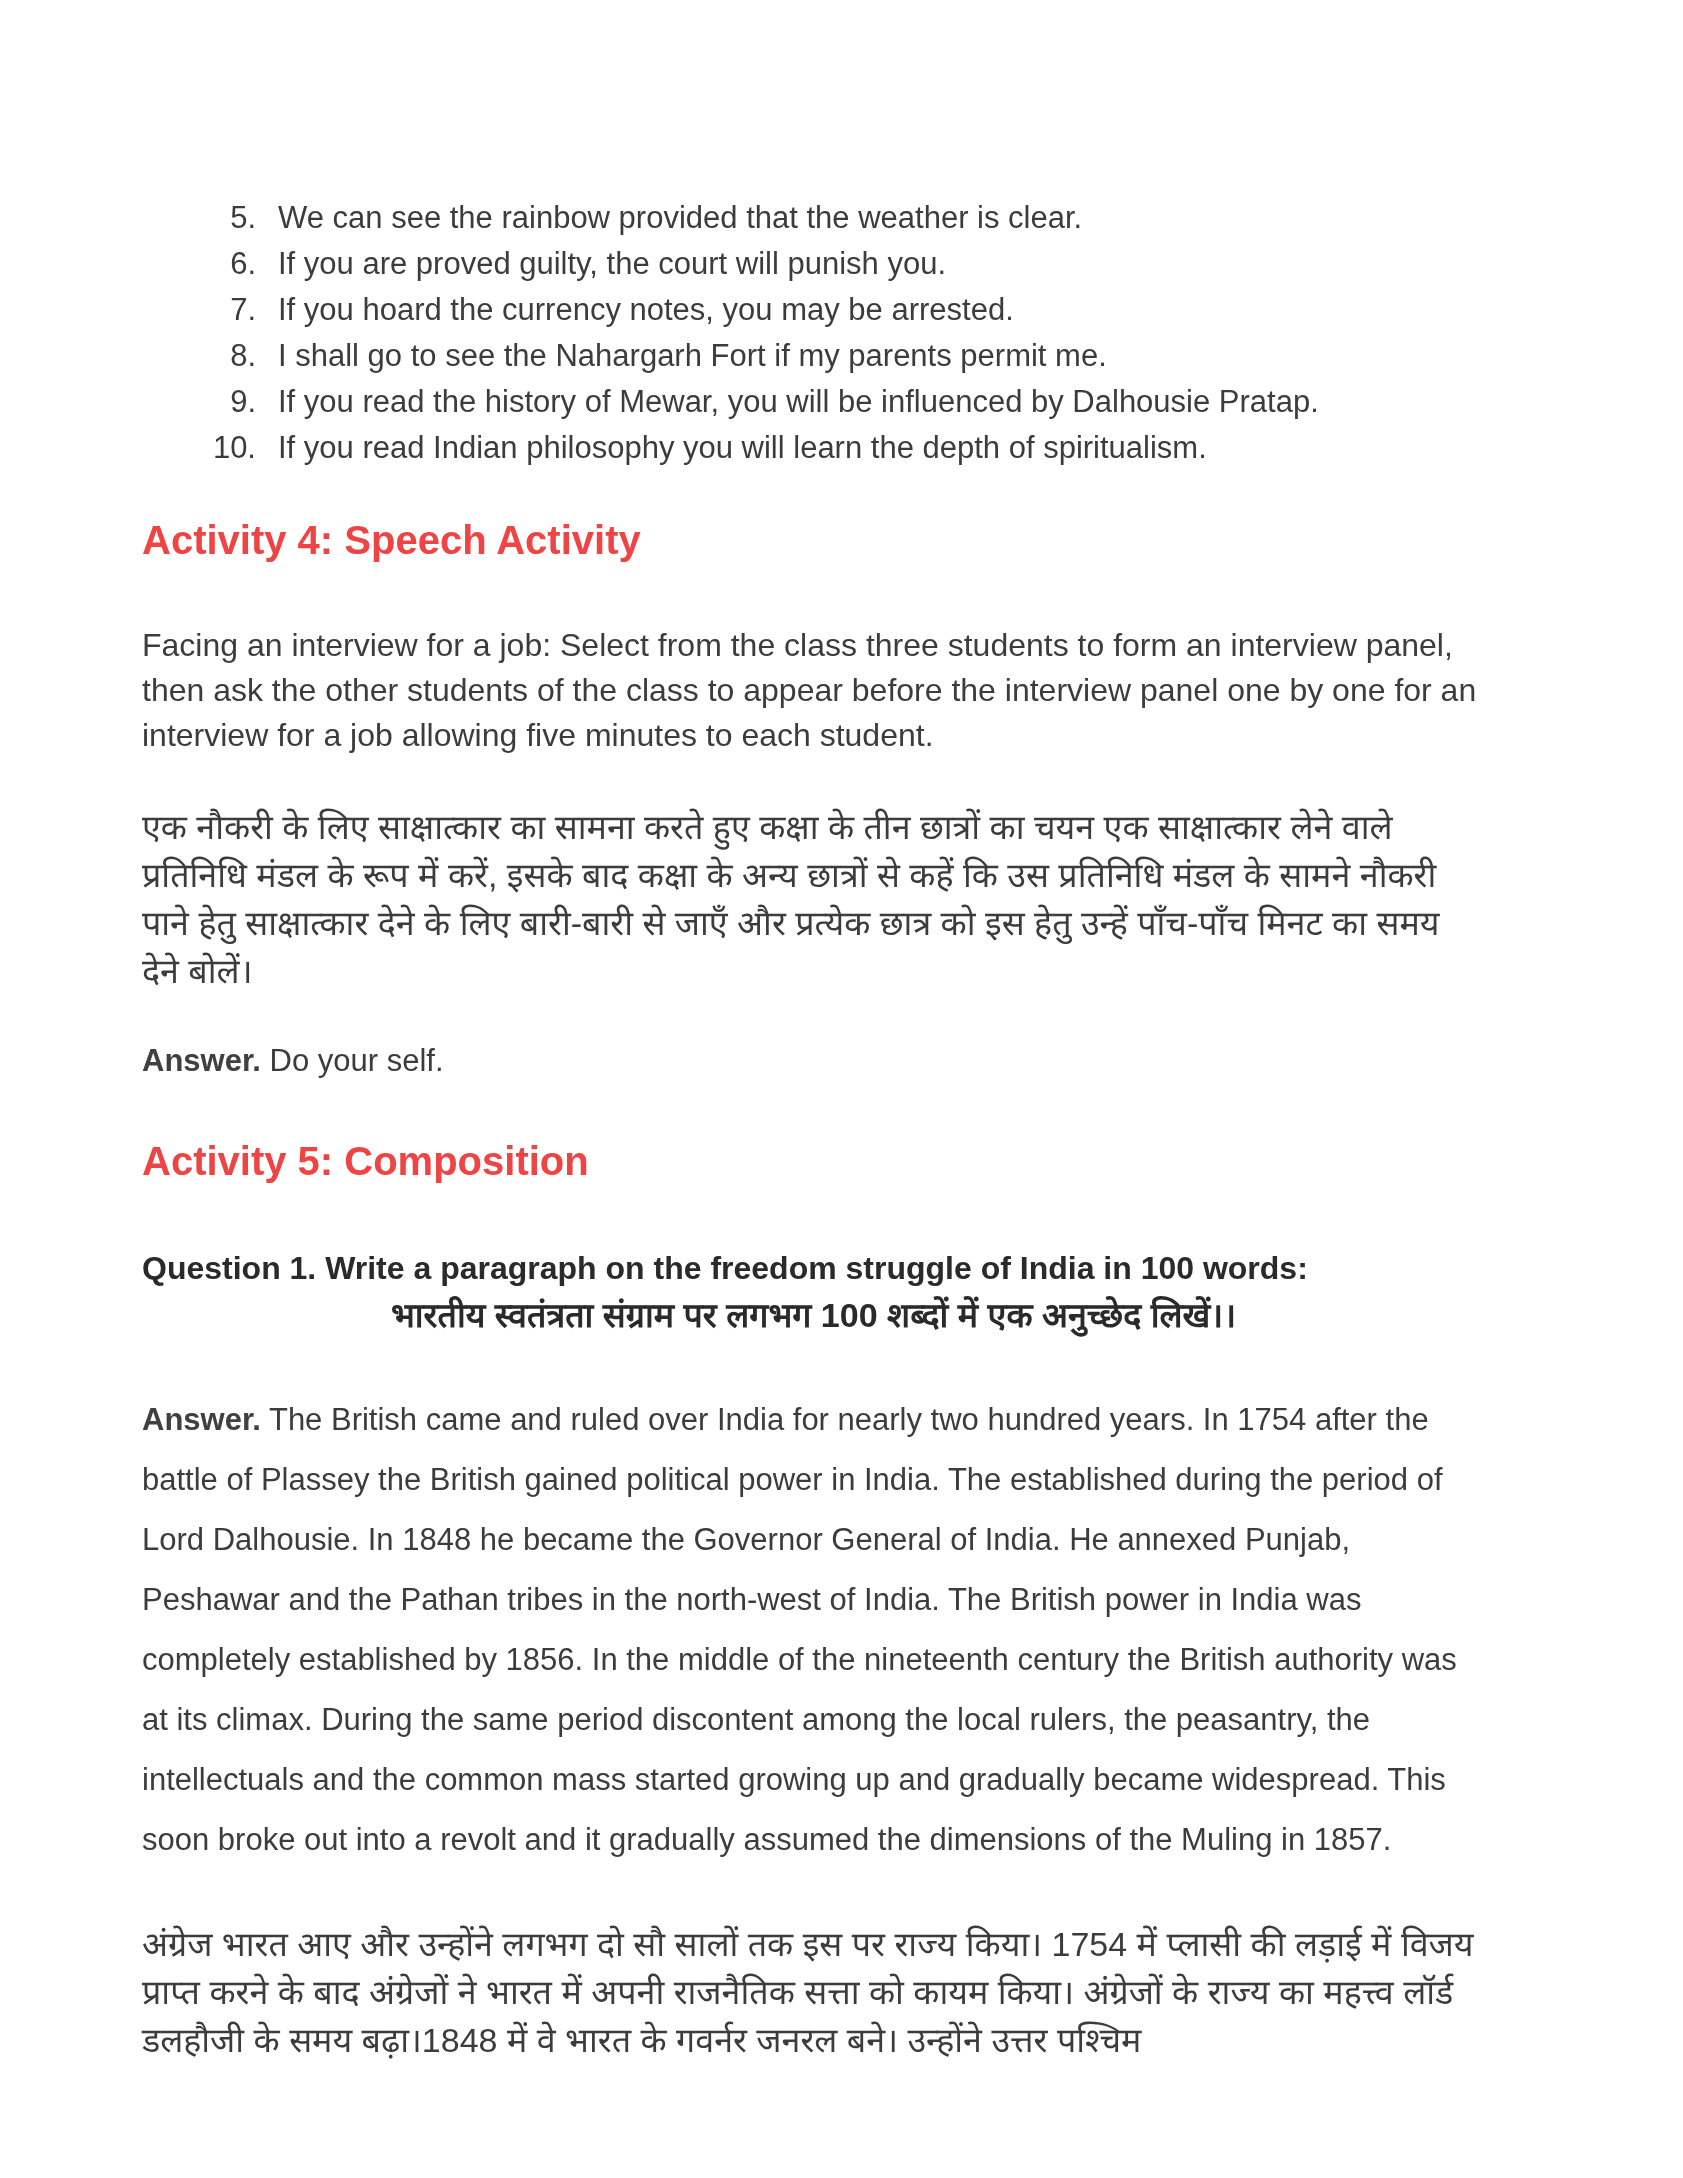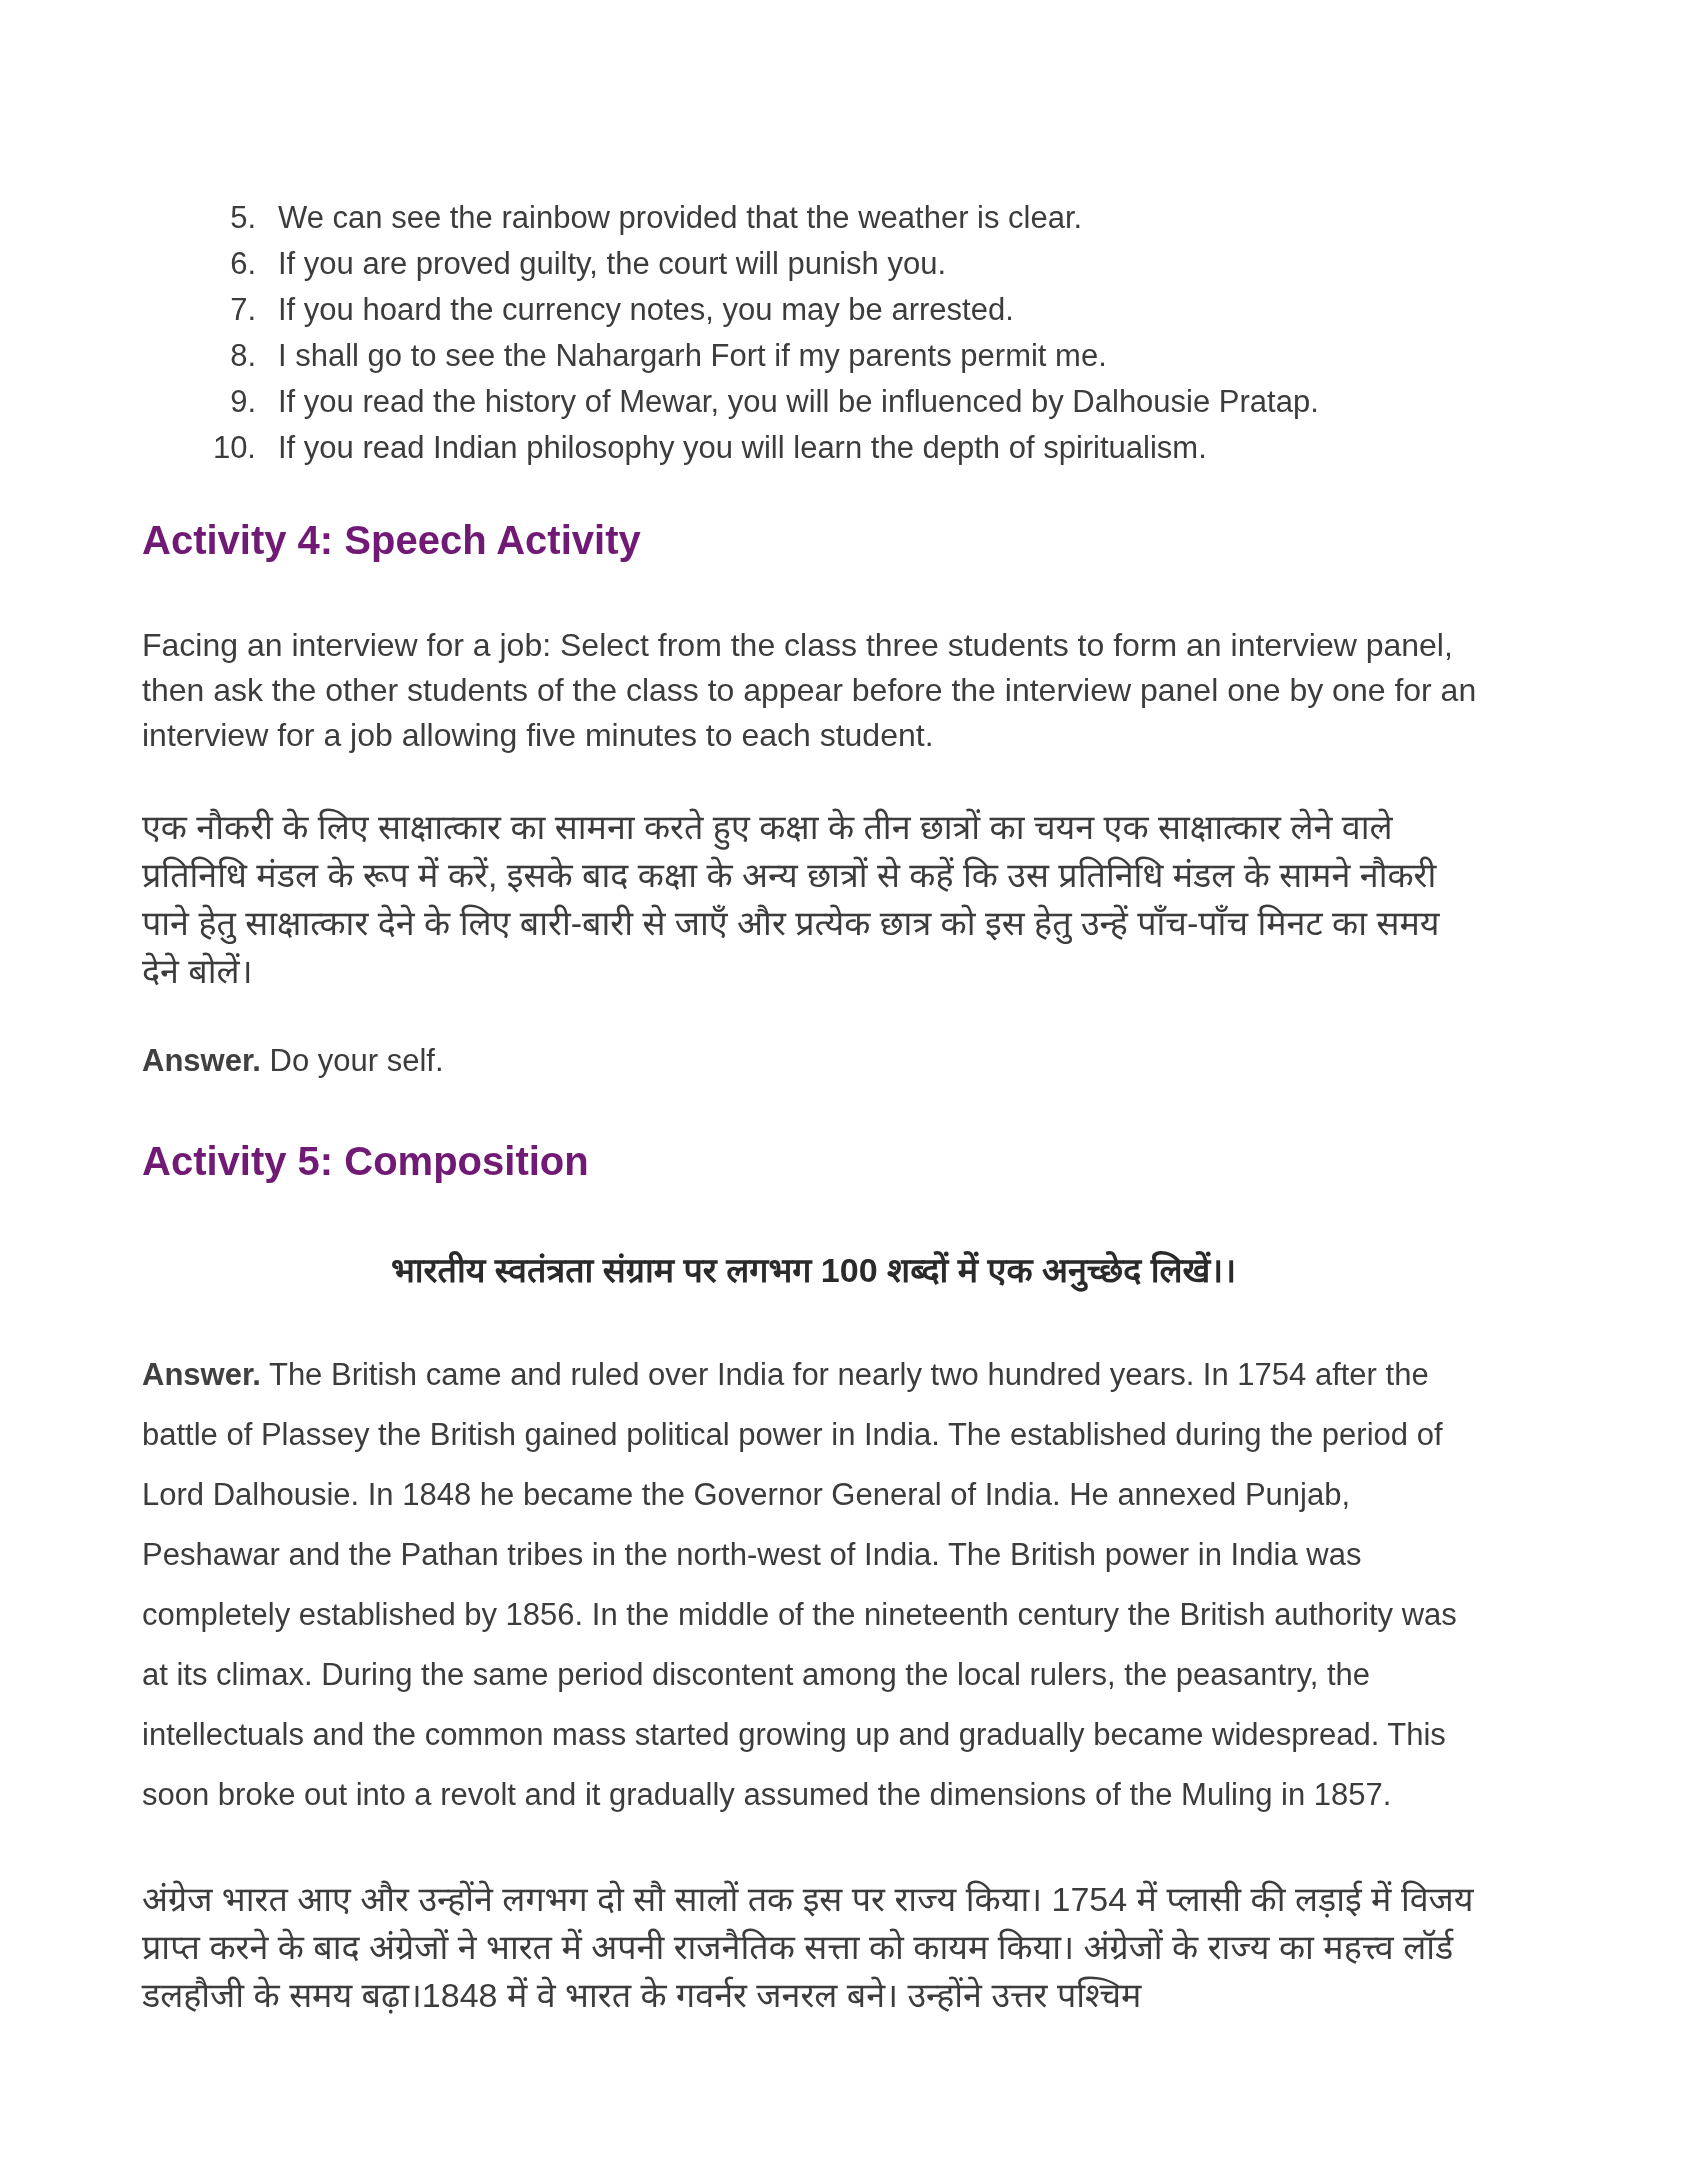--- a/index.html
+++ b/index.html
@@ -38,21 +38,21 @@
   }
   .li-text {
     padding-left: 22px;
   }
   
   .activity-heading {
     margin: 45px 0 0 0;
     font-size: 40px;
     line-height: 48px;
     font-weight: bold;
-    color: #701a75;
+    color: #ef4444;
     font-family: "Liberation Sans", "DejaVu Sans", sans-serif;
   }
   .heading-a5 {
     margin-top: 54px;
   }
   
   .para-en {
     margin: 59px 0 0 0;
     font-size: 32px;
     line-height: 45px;
@@ -132,20 +132,21 @@
 
   <p class="para-en">Facing an interview for a job: Select from the class three students to form an interview panel, then ask the other students of the class to appear before the interview panel one by one for an interview for a job allowing five minutes to each student.</p>
 
   <p class="para-hi">एक नौकरी के लिए साक्षात्कार का सामना करते हुए कक्षा के तीन छात्रों का चयन एक साक्षात्कार लेने वाले प्रतिनिधि मंडल के रूप में करें, इसके बाद कक्षा के अन्य छात्रों से कहें कि उस प्रतिनिधि मंडल के सामने नौकरी पाने हेतु साक्षात्कार देने के लिए बारी-बारी से जाएँ और प्रत्येक छात्र को इस हेतु उन्हें पाँच-पाँच मिनट का समय देने बोलें।</p>
 
   <p class="answer-line"><span class="bold-label">Answer.</span><span> Do your self.</span></p>
 
   <h2 class="activity-heading heading-a5">Activity 5: Composition</h2>
 
   <div class="question-block">
+    <p class="question-en">Question 1. Write a paragraph on the freedom struggle of India in 100 words:</p>
     <p class="question-hi">भारतीय स्वतंत्रता संग्राम पर लगभग 100 शब्दों में एक अनुच्छेद लिखें।।</p>
   </div>
 
   <p class="answer-para"><span class="bold-label">Answer.</span><span> The British came and ruled over India for nearly two hundred years. In 1754 after the battle of Plassey the British gained political power in India. The established during the period of Lord Dalhousie. In 1848 he became the Governor General of India. He annexed Punjab, Peshawar and the Pathan tribes in the north-west of India. The British power in India was completely established by 1856. In the middle of the nineteenth century the British authority was at its climax. During the same period discontent among the local rulers, the peasantry, the intellectuals and the common mass started growing up and gradually became widespread. This soon broke out into a revolt and it gradually assumed the dimensions of the Muling in 1857.</span></p>
 
   <p class="para-hi para-hi-bottom">अंग्रेज भारत आए और उन्होंने लगभग दो सौ सालों तक इस पर राज्य किया। 1754 में प्लासी की लड़ाई में विजय प्राप्त करने के बाद अंग्रेजों ने भारत में अपनी राजनैतिक सत्ता को कायम किया। अंग्रेजों के राज्य का महत्त्व लॉर्ड डलहौजी के समय बढ़ा।1848 में वे भारत के गवर्नर जनरल बने। उन्होंने उत्तर पश्चिम</p>
 
 </div>
 
 

